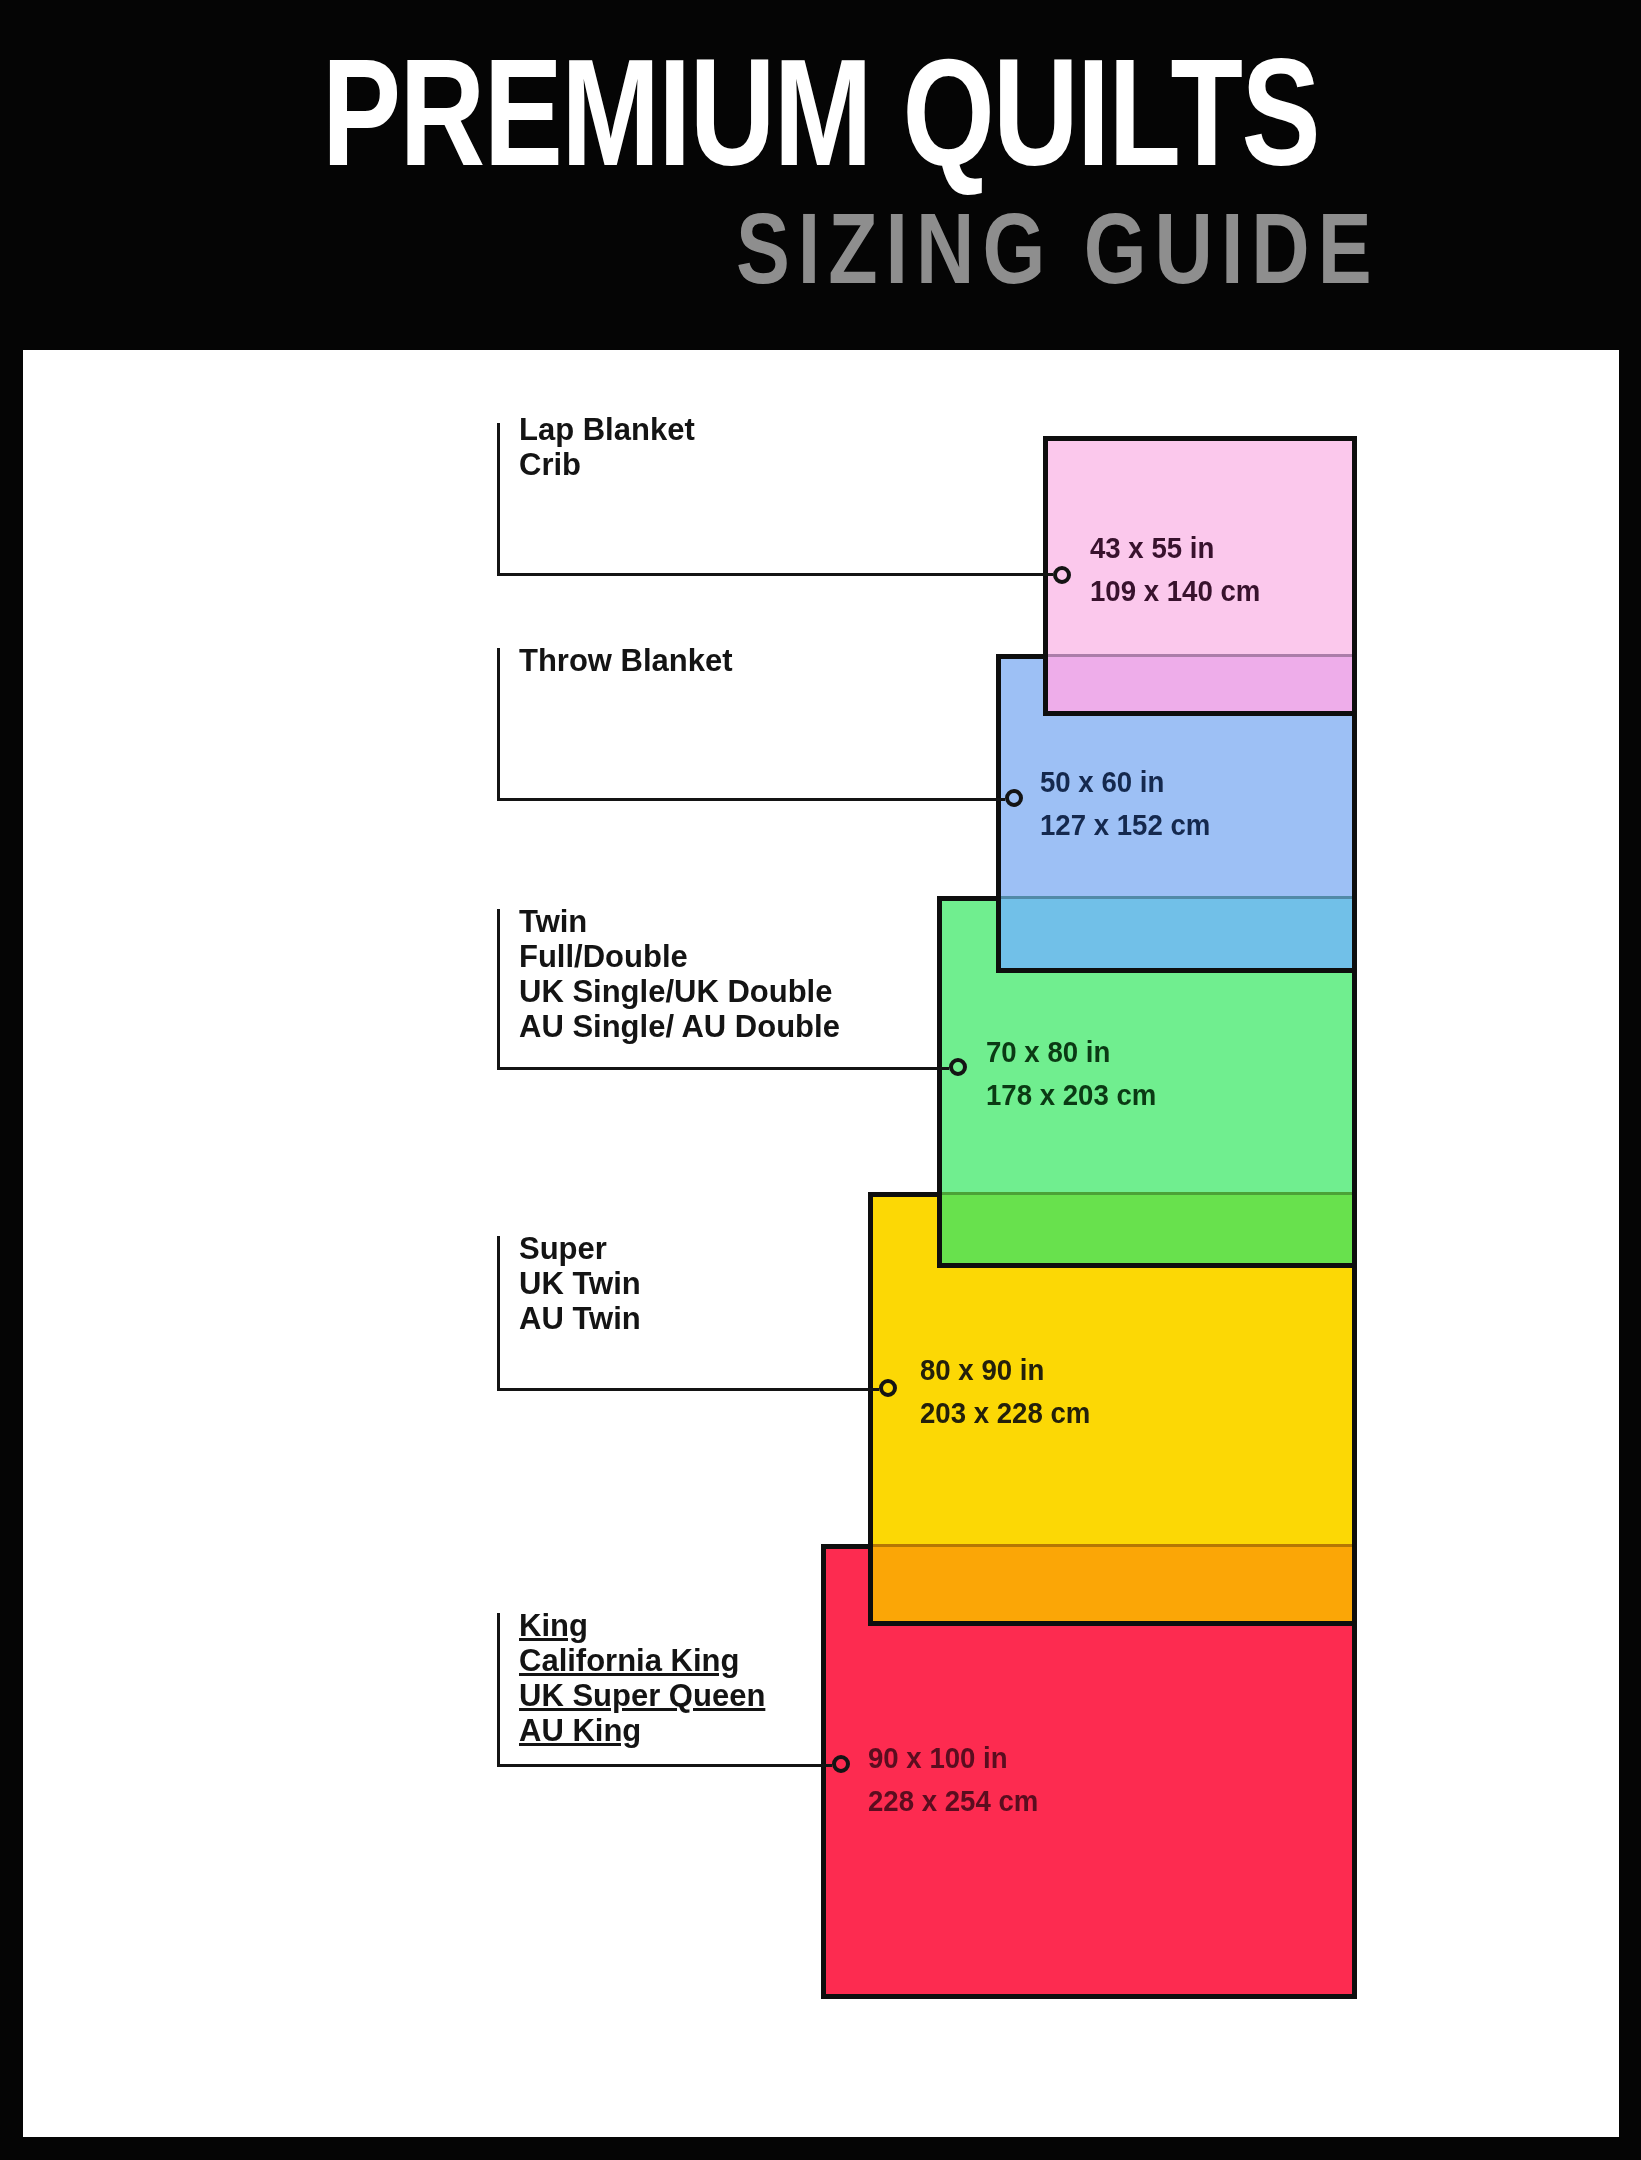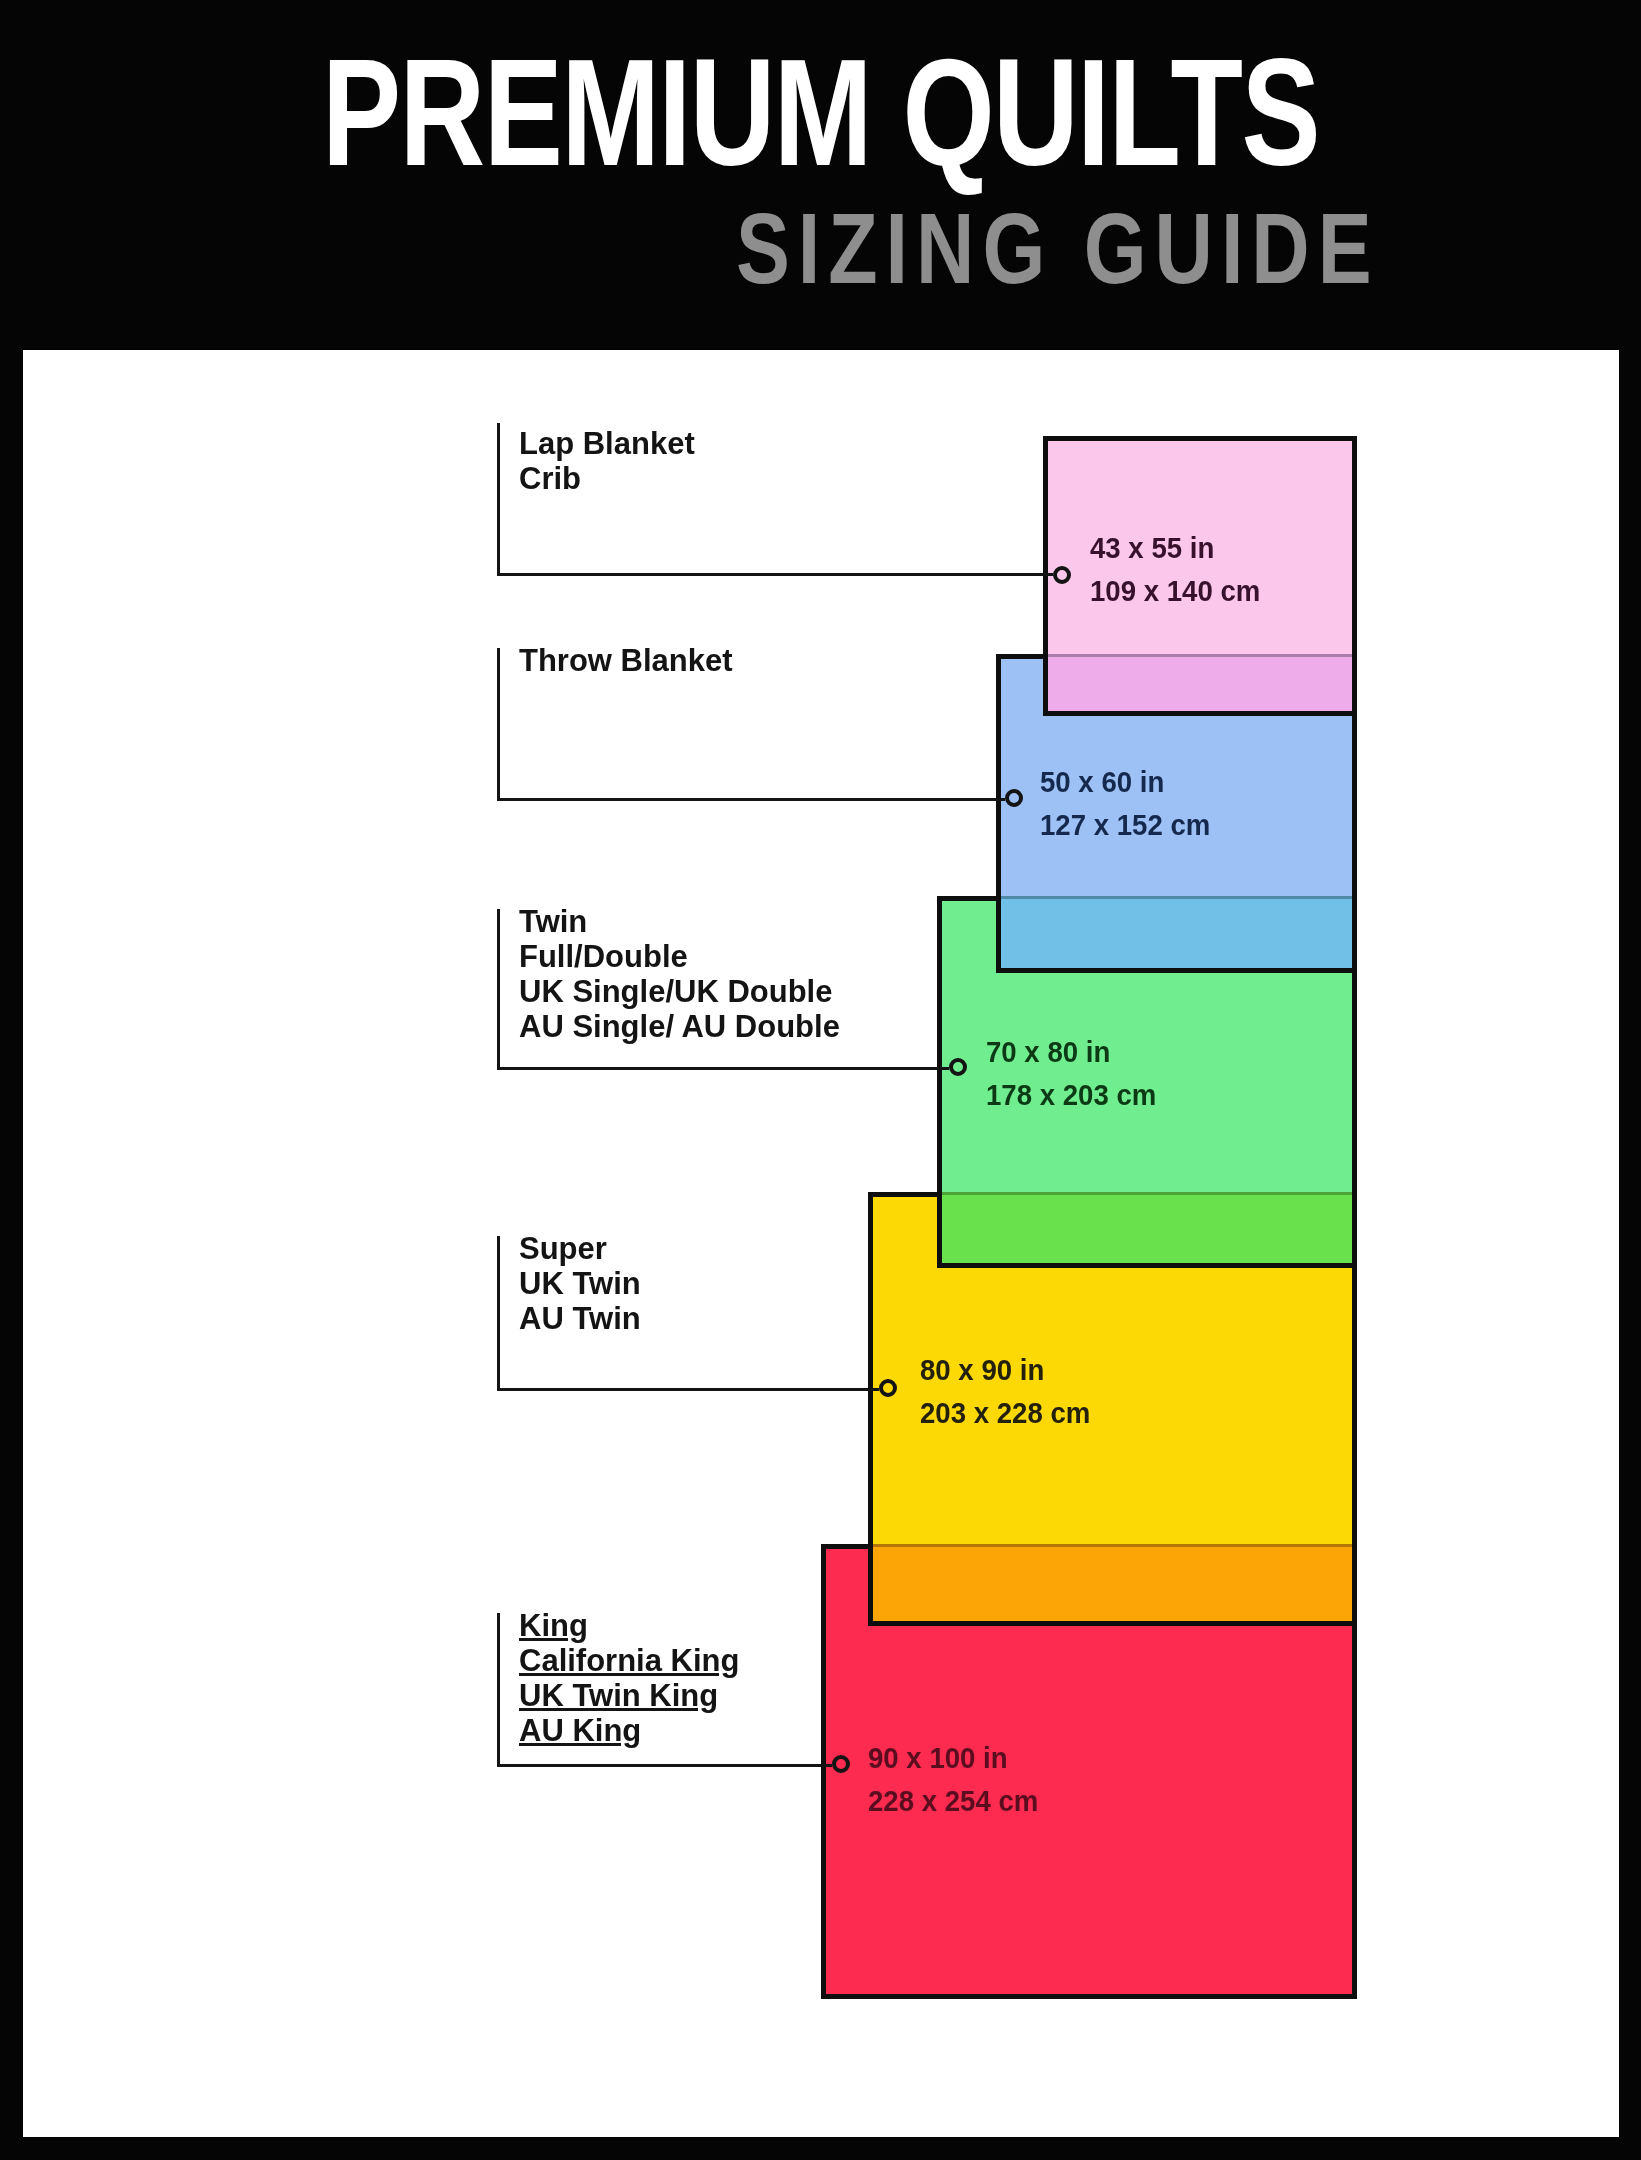--- a/index.html
+++ b/index.html
@@ -62,21 +62,21 @@
   #v-throw{left:497px;top:648px;height:152px;} #h-throw{left:497px;top:798px;width:508px;} #d-throw{left:1005px;top:789px;}
   #v-twin {left:497px;top:909px;height:160px;} #h-twin {left:497px;top:1067px;width:452px;} #d-twin {left:949px;top:1058px;}
   #v-queen{left:497px;top:1236px;height:154px;}#h-queen{left:497px;top:1388px;width:382px;} #d-queen{left:879px;top:1379px;}
   #v-king {left:497px;top:1613px;height:153px;}#h-king {left:497px;top:1764px;width:335px;} #d-king {left:832px;top:1755px;}
   
   .label{
     position:absolute;left:519px;
     font-size:31px;line-height:35px;font-weight:bold;
     color:#141414;white-space:nowrap;z-index:6;
   }
-  #label-lap  {top:426px;}
+  #label-lap  {top:412px;}
   #label-throw{top:643px;}
   #label-twin {top:904px;}
   #label-queen{top:1231px;}
   #label-king {top:1608px;text-decoration:underline;}
   
   .size{
     position:absolute;
     font-size:30px;line-height:43px;font-weight:bold;
     transform:scaleX(0.92);transform-origin:left top;
     white-space:nowrap;z-index:6;
@@ -151,21 +151,21 @@
 
 <div class="label" id="label-queen">
   <div>Super</div>
   <div>UK Twin</div>
   <div>AU Twin</div>
 </div>
 
 <div class="label" id="label-king">
   <div>King</div>
   <div>California King</div>
-  <div>UK Twin King</div>
+  <div>UK Super Queen</div>
   <div>AU King</div>
 </div>
 
 <div class="size" id="size-lap" style="color: rgb(56, 18, 45);">
   <div>43 x 55 in</div>
   <div>109 x 140 cm</div>
 </div>
 
 <div class="size" id="size-throw" style="color: rgb(21, 41, 78);">
   <div>50 x 60 in</div>

